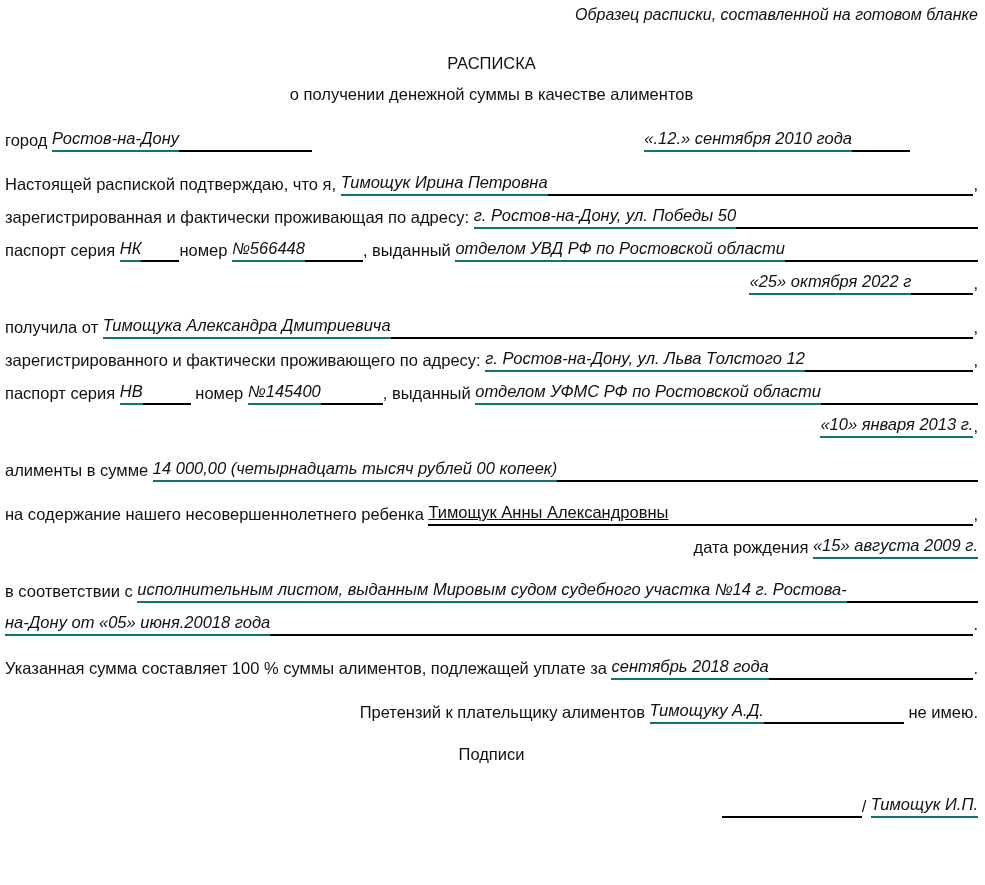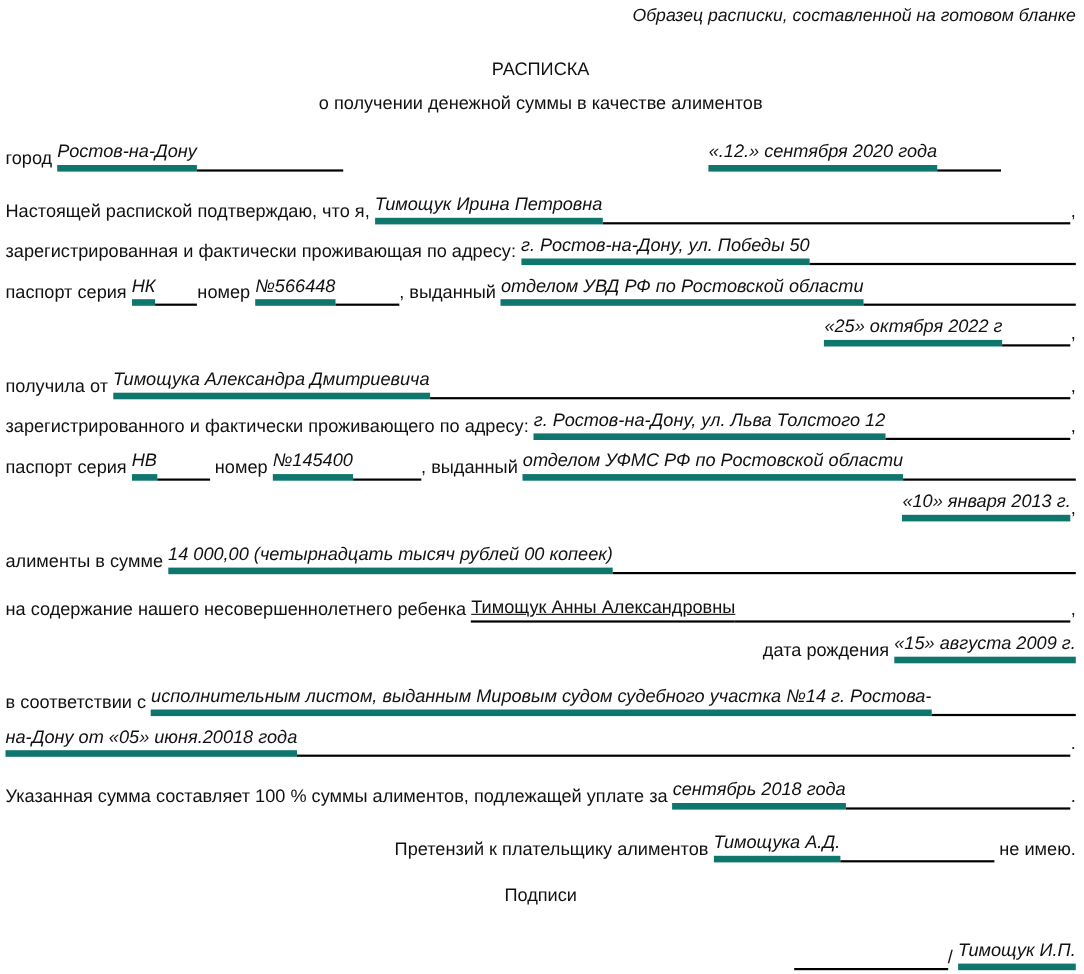--- a/index.html
+++ b/index.html
@@ -15,21 +15,21 @@
     margin-bottom:7px;
     justify-content:flex-end;
   }
   .row.para{margin-top:18px;}
   .row.mt-lg{margin-top:24px;}
   .row.mt-sig{margin-top:26px;}
   .row.mt-city{margin-top:20px;}
   .row.center{justify-content:center;}
   .row.right{justify-content:flex-end;}
   .t{white-space:pre;}
-  .f{font-style:italic;border-bottom:6px solid #0f766e;white-space:pre;}
+  .f{font-style:italic;border-bottom:2px solid #0f766e;white-space:pre;}
   .u{border-bottom:2px solid #000;white-space:pre;text-decoration:underline;}
   .r{display:block;border-bottom:2px solid #000;align-self:stretch;flex:0 1 auto;}
   .r.fill{flex:1 1 30px;min-width:12px;}
   .g{display:block;flex:0 1 auto;}
   .g.fill{flex:1 1 40px;}
   .note-text{font-style:italic;font-size:16px;}
 </style>
 </head>
 <body>
 
@@ -46,21 +46,21 @@
   <div class="row center">
     <span class="t">о получении денежной суммы в качестве алиментов</span>
   </div>
 
   <div>
       <div class="row mt-city">
         <span class="t">город </span>
         <span class="f">Ростов-на-Дону</span>
         <span class="r" style="width: 133px;"></span>
         <span class="g fill"></span>
-        <span class="f">«.12.» сентября 2020 года</span>
+        <span class="f">«.12.» сентября 2010 года</span>
         <span class="r" style="width: 58px;"></span>
         <span class="g" style="width: 68px;"></span>
       </div>
       <div class="row para">
         <span class="t">Настоящей распиской подтверждаю, что я, </span>
         <span class="f">Тимощук Ирина Петровна</span>
         <span class="r fill"></span>
         <span class="t">,</span>
       </div>
       <div class="row">
@@ -137,21 +137,21 @@
         <span class="t">.</span>
       </div>
       <div class="row para">
         <span class="t">Указанная сумма составляет 100 % суммы алиментов, подлежащей уплате за </span>
         <span class="f">сентябрь 2018 года</span>
         <span class="r fill"></span>
         <span class="t">.</span>
       </div>
       <div class="row para">
         <span class="t">Претензий к плательщику алиментов </span>
-        <span class="f">Тимощука А.Д.</span>
+        <span class="f">Тимощуку А.Д.</span>
         <span class="r" style="width: 140px;"></span>
         <span class="t"> не имею.</span>
       </div>
       <div class="row para center">
         <span class="t">Подписи</span>
       </div>
       <div class="row mt-sig">
         <span class="r" style="width: 140px;"></span>
         <span class="t">/ </span>
         <span class="f">Тимощук И.П.</span>

